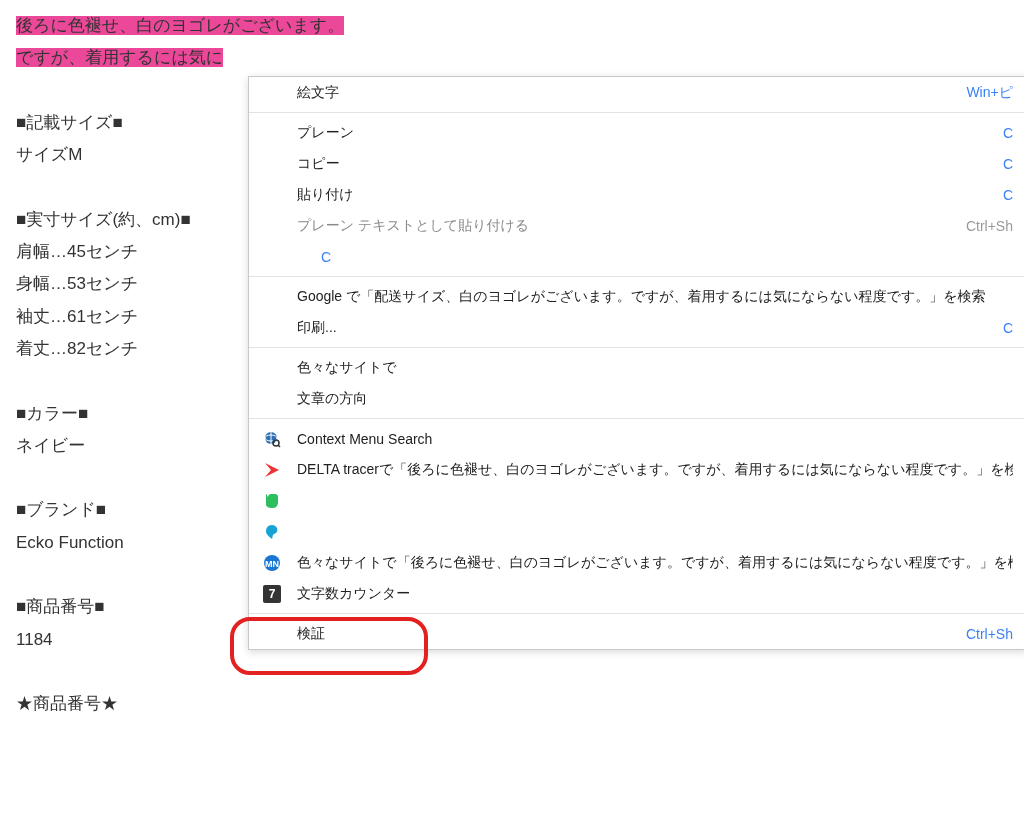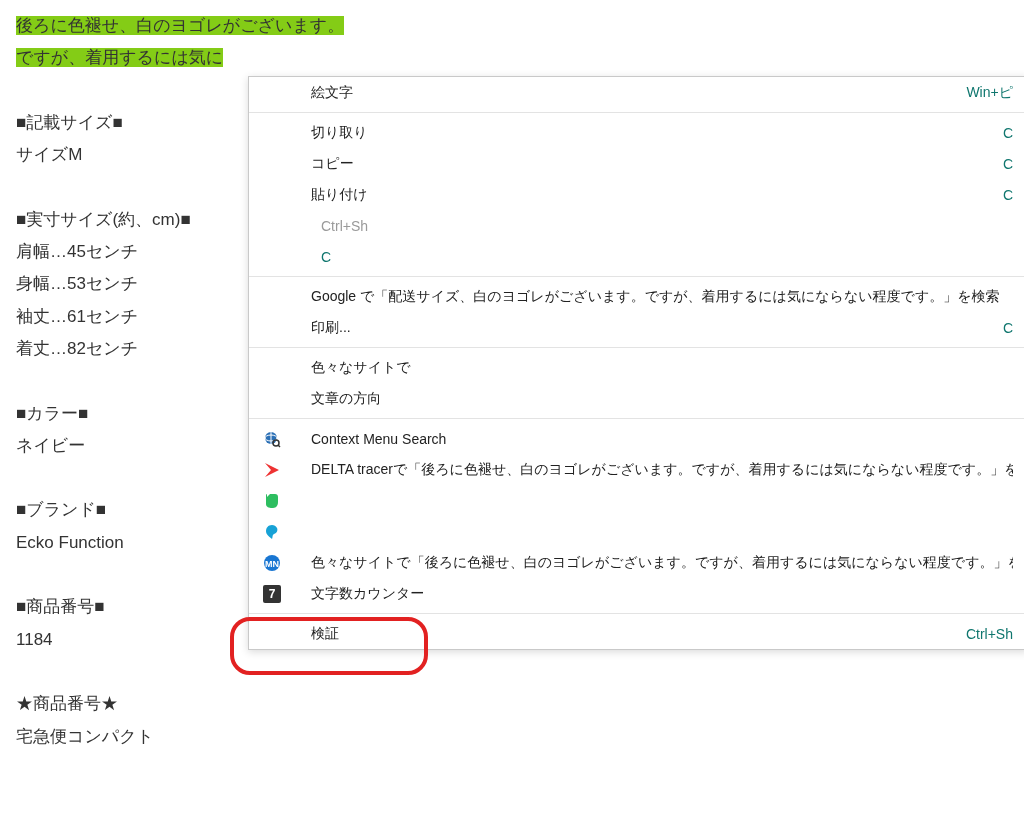--- a/index.html
+++ b/index.html
@@ -11,21 +11,21 @@
     color: #333;
     background: #fff;
     overflow: hidden;
     position: relative;
   }
   .content {
     padding: 10px 16px;
     line-height: 1.9;
   }
   .sel {
-    background: #84cc16;
+    background: #ec4899;
   }
   .section-title { }
   .ctx-menu {
     position: absolute;
     top: 76px;
     left: 248px;
     width: 780px; 
     background: #fff;
     border: 1px solid #c9c9c9;
     box-shadow: 0 2px 8px rgba(0,0,0,0.15);
@@ -35,22 +35,22 @@
   }
   .ctx-item {
     display: flex;
     align-items: center;
     height: 31px;
     padding: 0 14px 0 48px;
     white-space: nowrap;
     position: relative;
   }
   .ctx-item.disabled { color: #8a8a8a; }
-  .ctx-label { flex: 1; overflow: hidden; text-overflow: clip; margin-left: 14px; }
-  .ctx-shortcut { margin-left: 24px; color: #0f766e; }
+  .ctx-label { flex: 1; overflow: hidden; text-overflow: clip; }
+  .ctx-shortcut { margin-left: 24px; color: #3b82f6; }
   .ctx-item.disabled .ctx-shortcut { color: #9a9a9a; }
   .ctx-sep {
     height: 1px;
     background: #e3e3e3;
     margin: 4px 0;
   }
   .ctx-icon {
     position: absolute;
     left: 14px;
     width: 18px;
@@ -102,42 +102,42 @@
   <div class="section-title">■カラー■</div>
   <div>ネイビー</div>
   <div>&nbsp;</div>
   <div class="section-title">■ブランド■</div>
   <div>Ecko Function</div>
   <div>&nbsp;</div>
   <div class="section-title">■商品番号■</div>
   <div>1184</div>
   <div>&nbsp;</div>
   <div class="section-title">★商品番号★</div>
-  <div>宅急便コンパクト</div>
 </div>
 
 <div class="ctx-menu">
   <div class="ctx-item">
     <span class="ctx-label">絵文字</span>
     <span class="ctx-shortcut">Win+ピ</span>
   </div>
   <div class="ctx-sep"></div>
   <div class="ctx-item">
-    <span class="ctx-label">切り取り</span>
+    <span class="ctx-label">プレーン</span>
     <span class="ctx-shortcut">C</span>
   </div>
   <div class="ctx-item">
     <span class="ctx-label">コピー</span>
     <span class="ctx-shortcut">C</span>
   </div>
   <div class="ctx-item">
     <span class="ctx-label">貼り付け</span>
     <span class="ctx-shortcut">C</span>
   </div>
   <div class="ctx-item disabled">
+    <span class="ctx-label">プレーン テキストとして貼り付ける</span>
     <span class="ctx-shortcut">Ctrl+Sh</span>
   </div>
   <div class="ctx-item">
     <span class="ctx-shortcut">C</span>
   </div>
   <div class="ctx-sep"></div>
   <div class="ctx-item">
     <span class="ctx-label">Google で「配送サイズ、白のヨゴレがございます。ですが、着用するには気にならない程度です。」を検索</span>
   </div>
   <div class="ctx-item">

